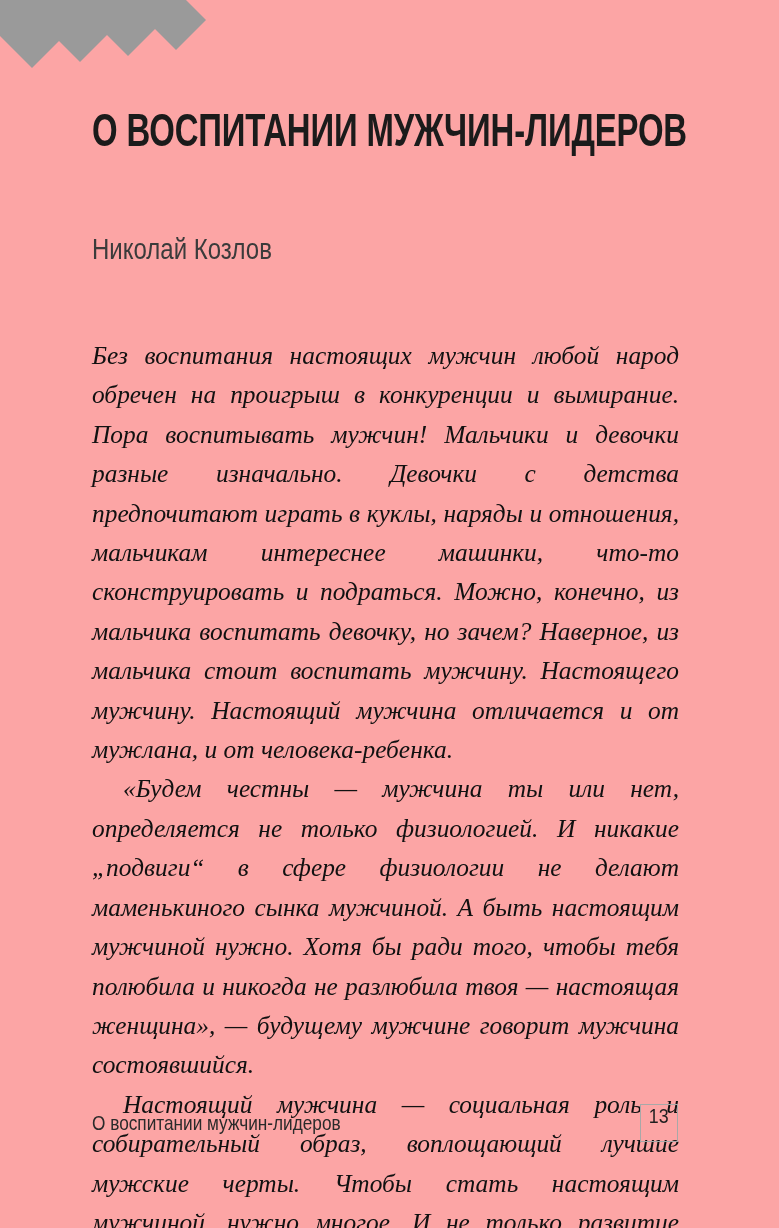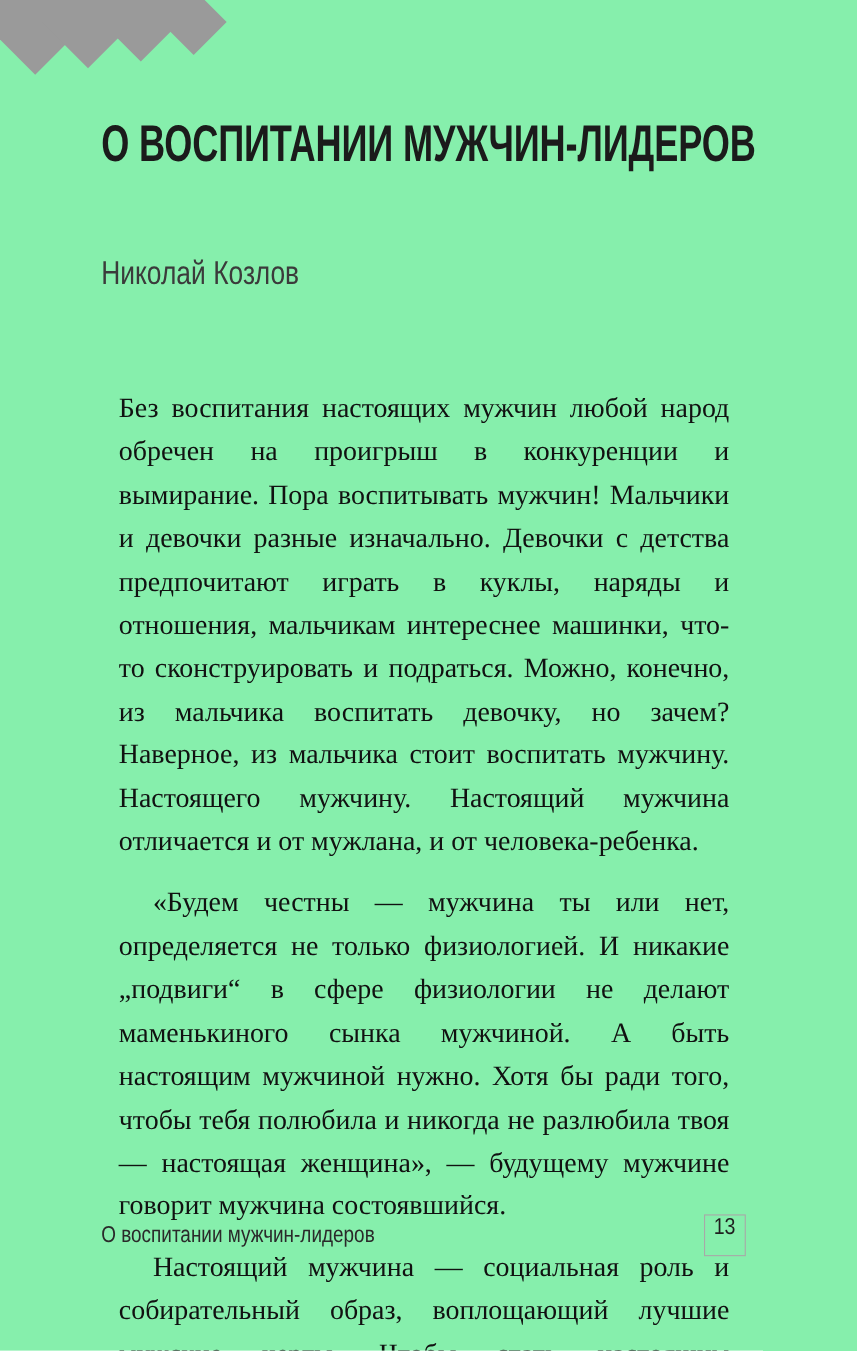--- a/index.html
+++ b/index.html
@@ -6,21 +6,21 @@
   html, body {
     margin: 0;
     padding: 0;
     background: #ffffff;
   }
 
   .page {
     position: relative;
     width: 779px;
     height: 1228px;
-    background: #86efac;
+    background: #fca5a5;
     overflow: hidden;
     font-family: "Liberation Sans", sans-serif;
     -webkit-font-smoothing: antialiased;
   }
 
   
   .ornament {
     position: absolute;
     left: 0;
     top: 0;
@@ -67,28 +67,29 @@
   }
 
   
   .body-column {
     position: absolute;
     left: 92px;
     top: 336px;
     width: 587px;
   }
   .body-column p {
-    margin: 16px;
+    margin: 0;
     font-family: "Liberation Serif", "DejaVu Serif", serif;
     font-size: 25.4px;
     line-height: 39.4px;
     color: #111111;
     text-align: justify;
     text-justify: inter-word;
     hyphens: manual;
+    font-style: italic;
     -webkit-hyphens: manual;
   }
   .body-column p.indent { text-indent: 31px; }
   .body-column p.last-visible { text-align: justify; }
 
   
   .footer {
     position: absolute;
     left: 92px;
     top: 1104px;

